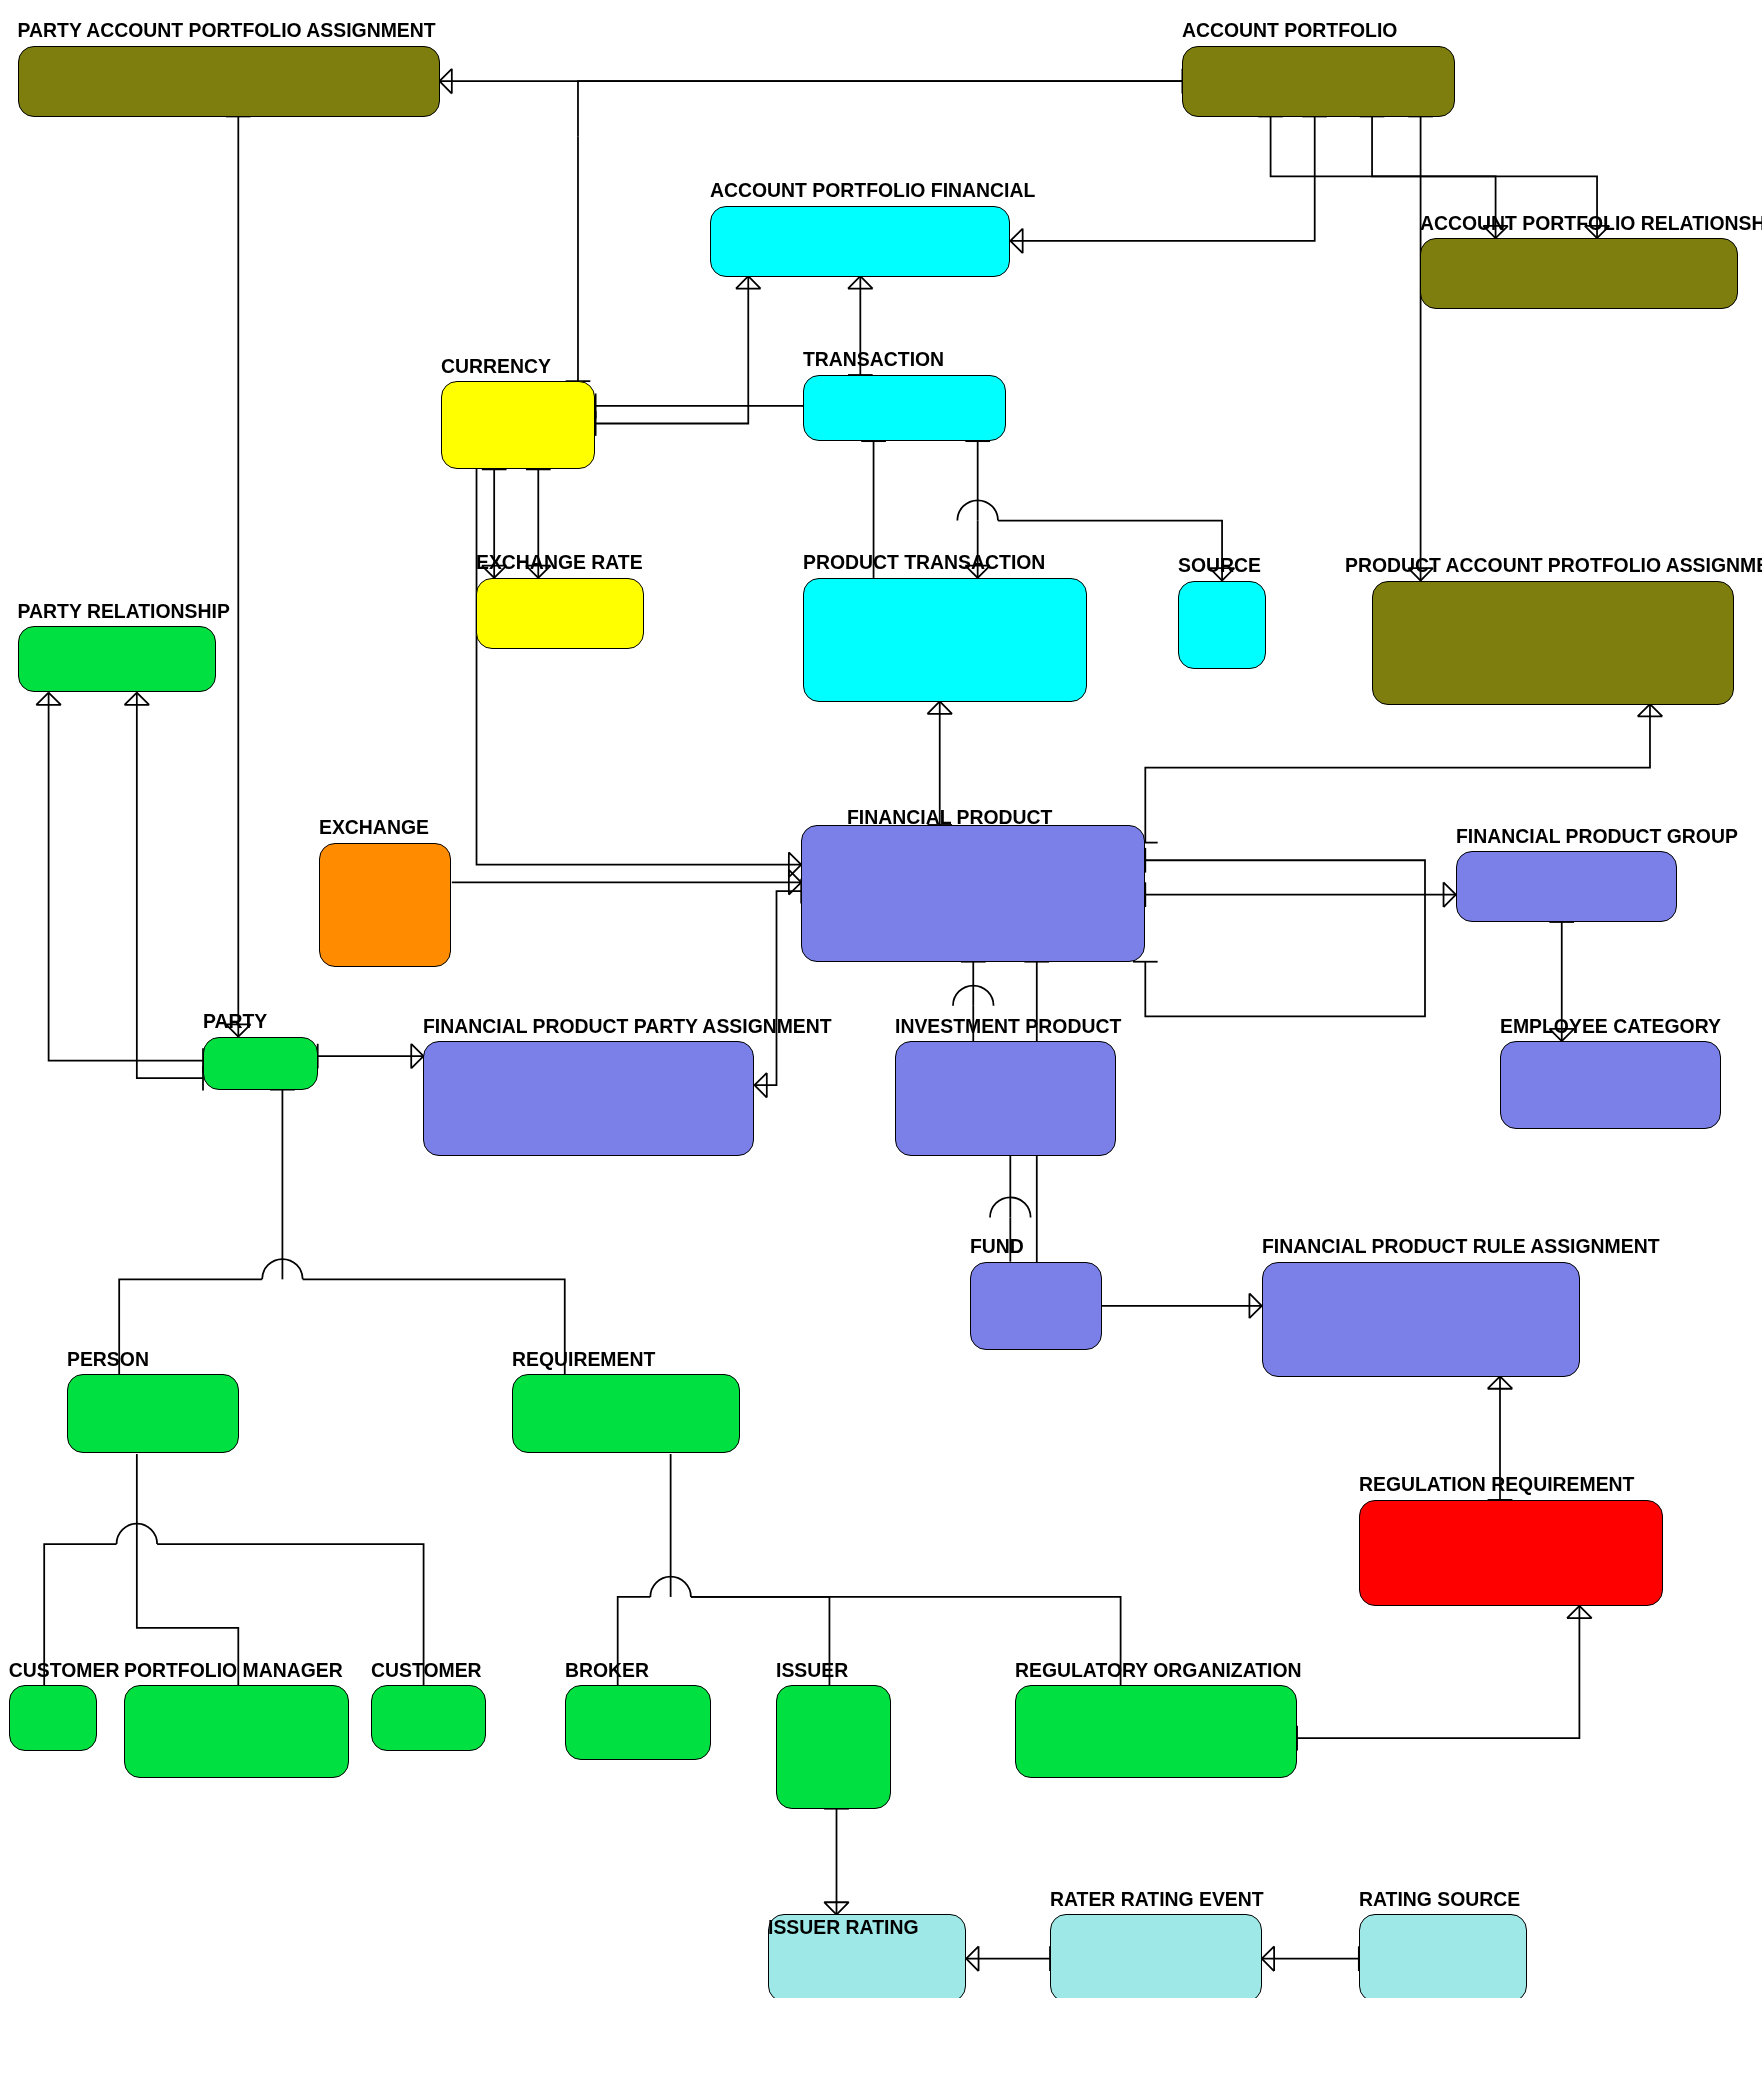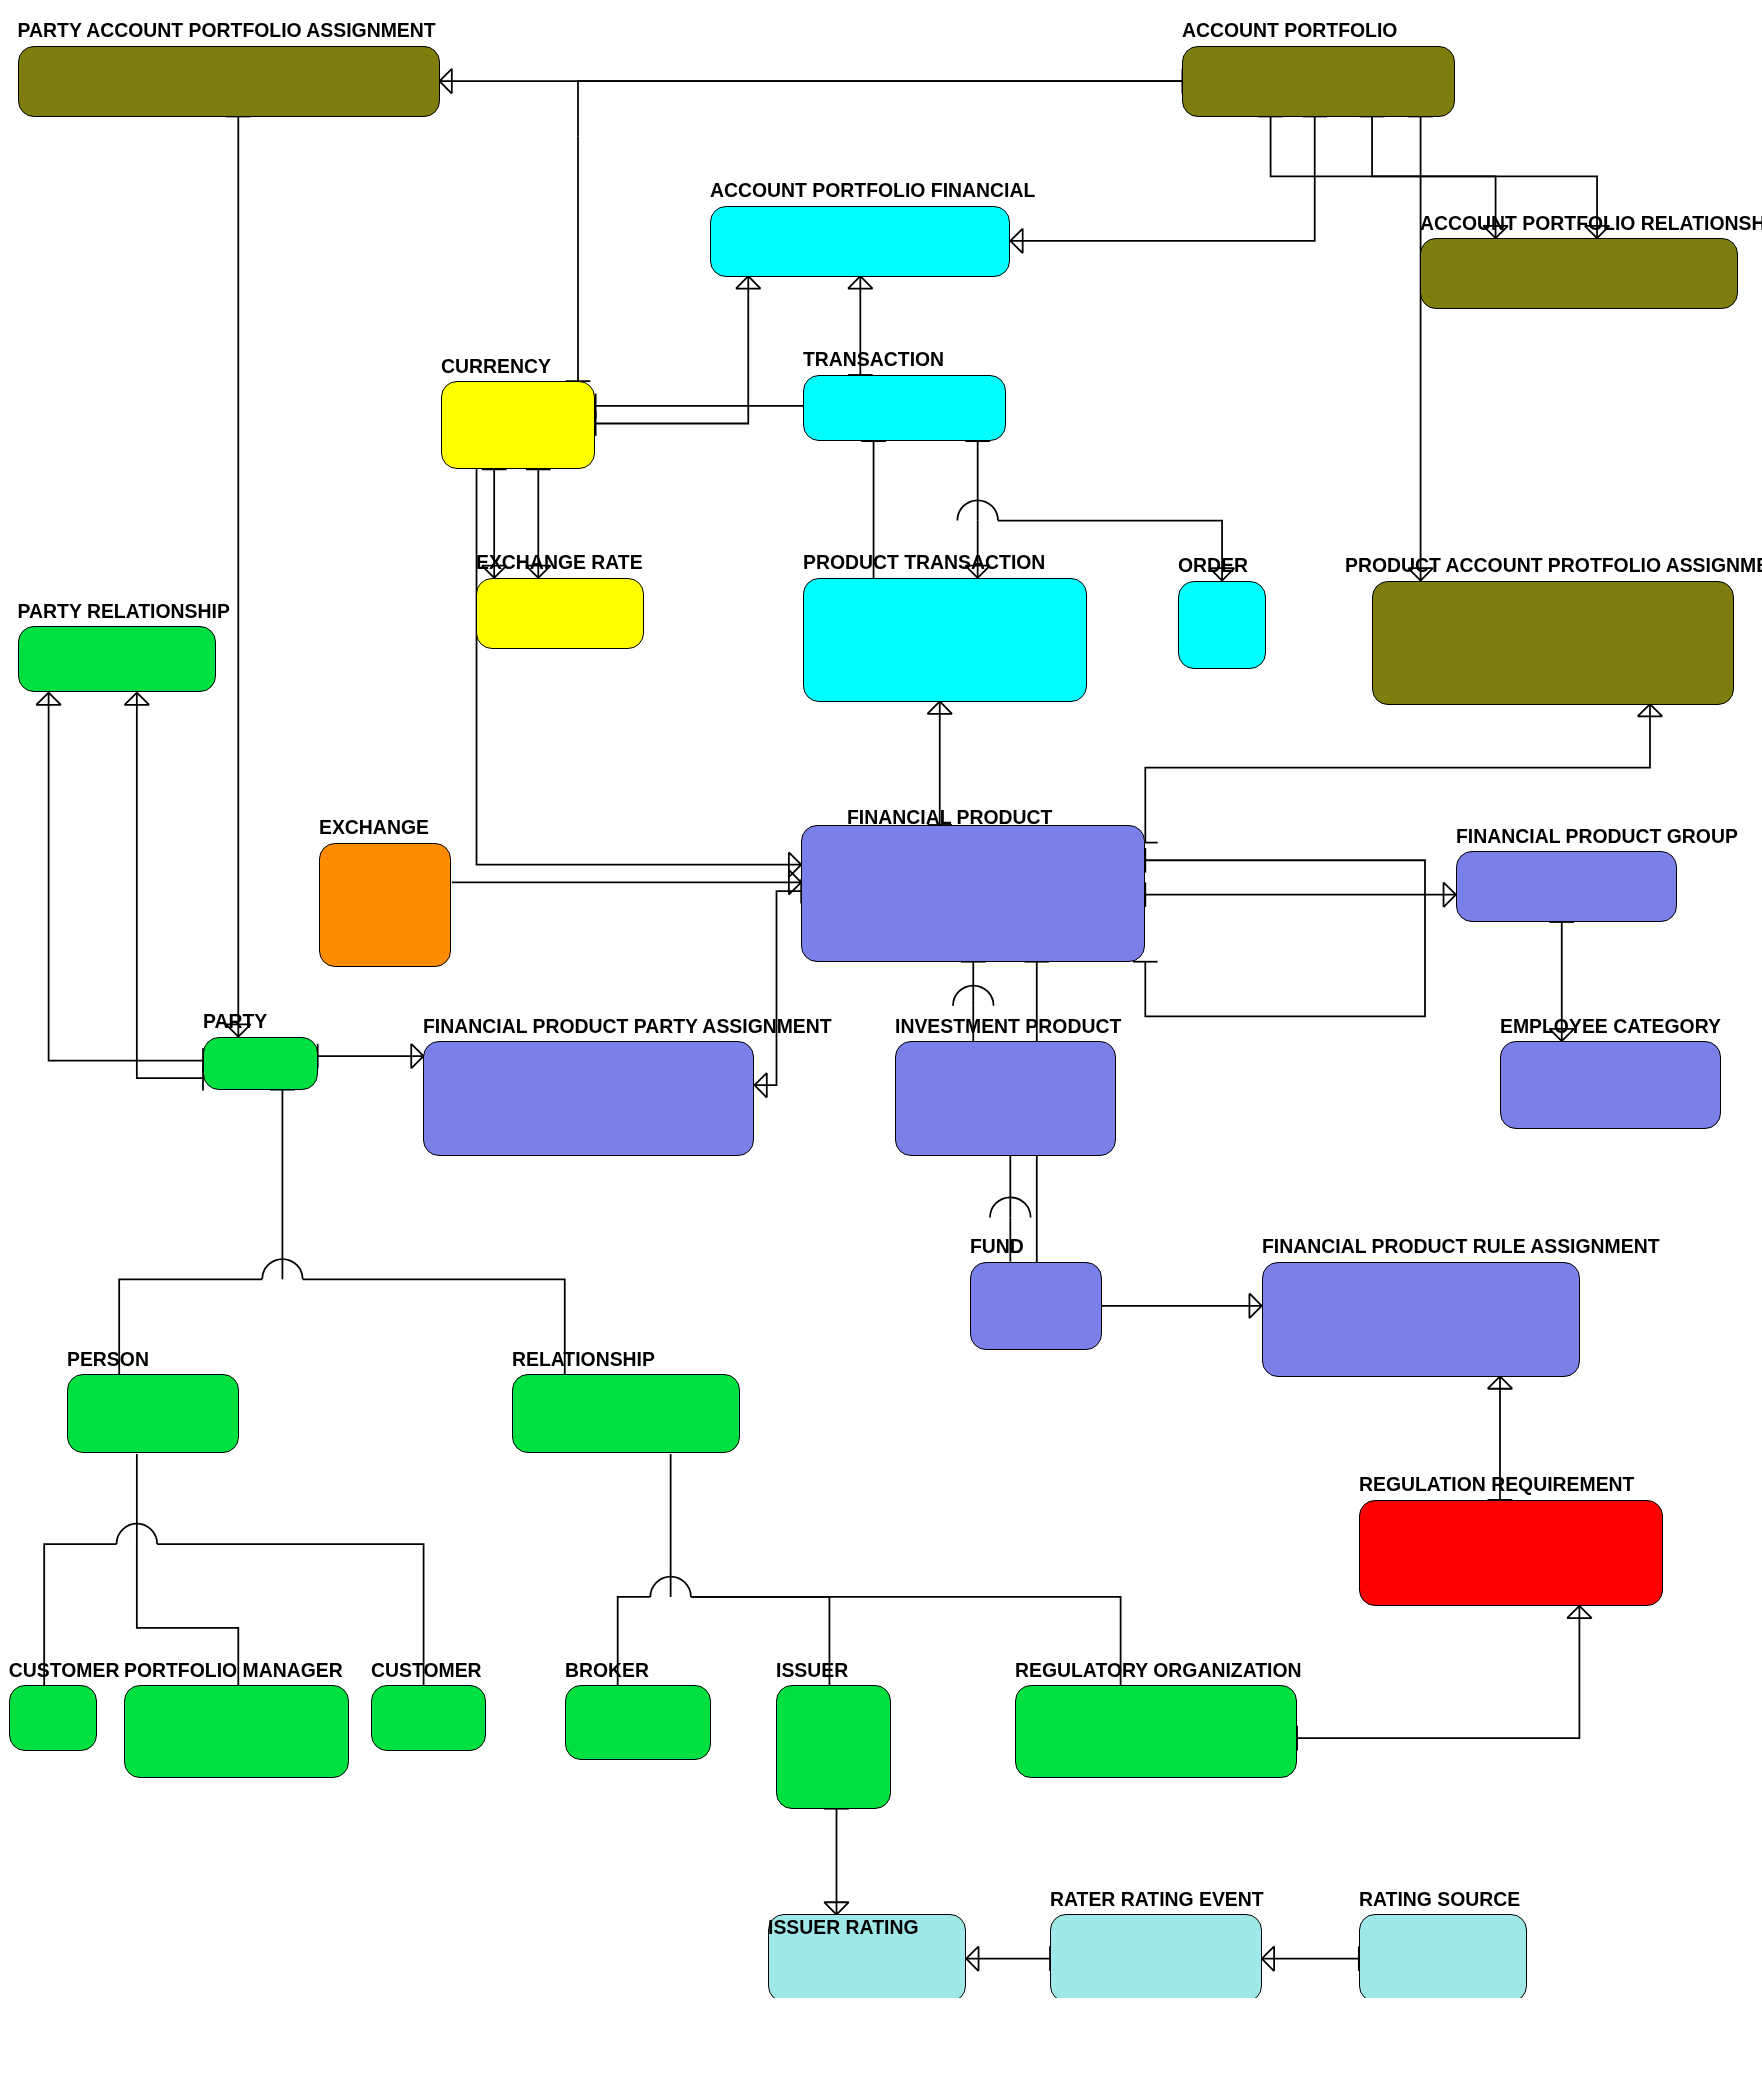--- a/index.html
+++ b/index.html
@@ -274,21 +274,21 @@
       <div class="lbl" style="left: 710px; top: 179px;">ACCOUNT PORTFOLIO FINANCIAL</div>
       <div class="ent c-yellow" style="left: 441px; top: 381px; width: 154px; height: 88px;"></div>
       <div class="lbl" style="left: 441px; top: 355px;">CURRENCY</div>
       <div class="ent c-cyan" style="left: 803px; top: 375px; width: 203px; height: 66px;"></div>
       <div class="lbl" style="left: 803px; top: 348px;">TRANSACTION</div>
       <div class="ent c-yellow" style="left: 476px; top: 578px; width: 168px; height: 71px;"></div>
       <div class="lbl" style="left: 476px; top: 551px;">EXCHANGE RATE</div>
       <div class="ent c-cyan" style="left: 803px; top: 578px; width: 284px; height: 124px;"></div>
       <div class="lbl" style="left: 803px; top: 551px;">PRODUCT TRANSACTION</div>
       <div class="ent c-cyan" style="left: 1178px; top: 581px; width: 88px; height: 88px;"></div>
-      <div class="lbl" style="left: 1178px; top: 554px;">ORDER</div>
+      <div class="lbl" style="left: 1178px; top: 554px;">SOURCE</div>
       <div class="ent c-olive" style="left: 1372px; top: 581px; width: 362px; height: 124px;"></div>
       <div class="lbl" style="left: 1345px; top: 554px;">PRODUCT ACCOUNT PROTFOLIO ASSIGNMENT</div>
       <div class="ent c-green" style="left: 17.6px; top: 626px; width: 198px; height: 66px;"></div>
       <div class="lbl" style="left: 17.6px; top: 600px;">PARTY RELATIONSHIP</div>
       <div class="ent c-orange" style="left: 319px; top: 843px; width: 132px; height: 124px;"></div>
       <div class="lbl" style="left: 319px; top: 816px;">EXCHANGE</div>
       <div class="ent c-purple" style="left: 801px; top: 825px; width: 344px; height: 137px;"></div>
       <div class="lbl" style="left: 847px; top: 798px; margin-top: 8px;">FINANCIAL PRODUCT</div>
       <div class="ent c-purple" style="left: 1456px; top: 851px; width: 221px; height: 71px;"></div>
       <div class="lbl" style="left: 1456px; top: 825px;">FINANCIAL PRODUCT GROUP</div>
@@ -300,21 +300,21 @@
       <div class="lbl" style="left: 895px; top: 1015px;">INVESTMENT PRODUCT</div>
       <div class="ent c-purple" style="left: 1500px; top: 1041px; width: 221px; height: 88px;"></div>
       <div class="lbl" style="left: 1500px; top: 1015px;">EMPLOYEE CATEGORY</div>
       <div class="ent c-purple" style="left: 970px; top: 1262px; width: 132px; height: 88px;"></div>
       <div class="lbl" style="left: 970px; top: 1235px;">FUND</div>
       <div class="ent c-purple" style="left: 1262px; top: 1262px; width: 318px; height: 115px;"></div>
       <div class="lbl" style="left: 1262px; top: 1235px;">FINANCIAL PRODUCT RULE ASSIGNMENT</div>
       <div class="ent c-green" style="left: 67px; top: 1374px; width: 172px; height: 79px;"></div>
       <div class="lbl" style="left: 67px; top: 1348px;">PERSON</div>
       <div class="ent c-green" style="left: 512px; top: 1374px; width: 228px; height: 79px;"></div>
-      <div class="lbl" style="left: 512px; top: 1348px;">RELATIONSHIP</div>
+      <div class="lbl" style="left: 512px; top: 1348px;">REQUIREMENT</div>
       <div class="ent c-red" style="left: 1359px; top: 1500px; width: 304px; height: 106px;"></div>
       <div class="lbl" style="left: 1359px; top: 1473px;">REGULATION REQUIREMENT</div>
       <div class="ent c-green" style="left: 8.8px; top: 1685px; width: 88px; height: 66px;"></div>
       <div class="lbl" style="left: 8.8px; top: 1659px;">CUSTOMER</div>
       <div class="ent c-green" style="left: 124px; top: 1685px; width: 225px; height: 93px;"></div>
       <div class="lbl" style="left: 124px; top: 1659px;">PORTFOLIO MANAGER</div>
       <div class="ent c-green" style="left: 371px; top: 1685px; width: 115px; height: 66px;"></div>
       <div class="lbl" style="left: 371px; top: 1659px;">CUSTOMER</div>
       <div class="ent c-green" style="left: 565px; top: 1685px; width: 146px; height: 75px;"></div>
       <div class="lbl" style="left: 565px; top: 1659px;">BROKER</div>

